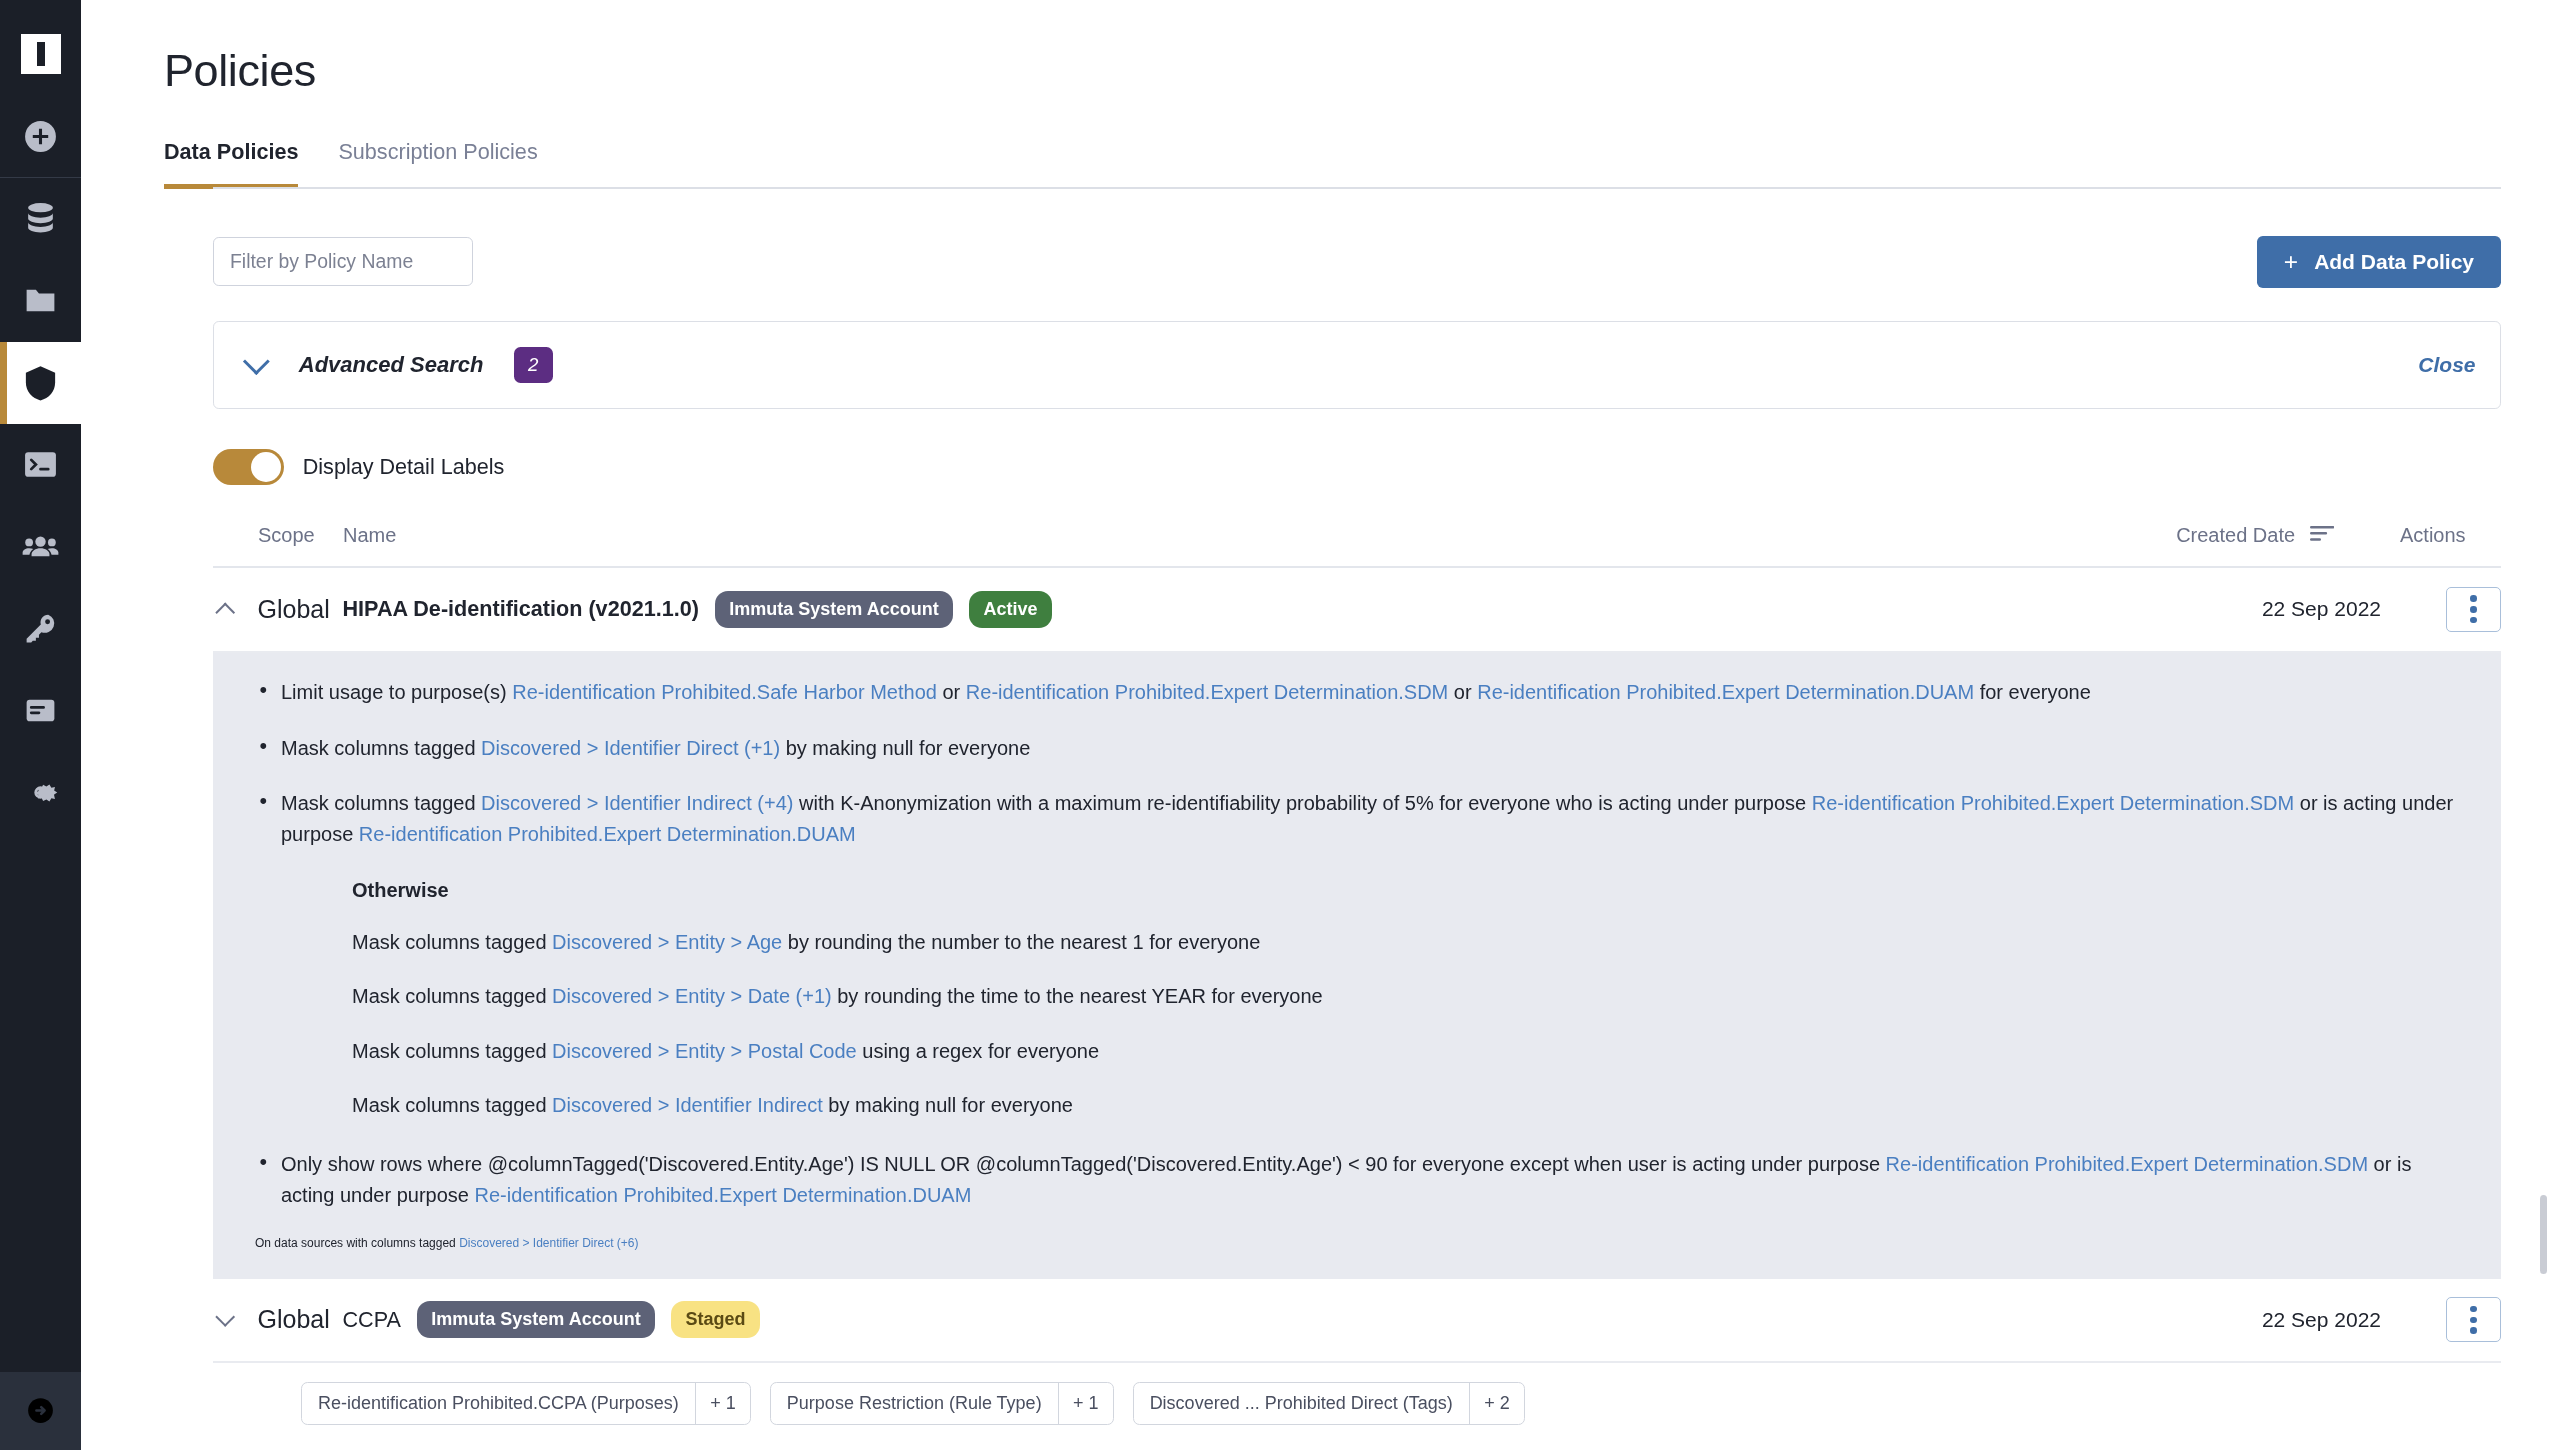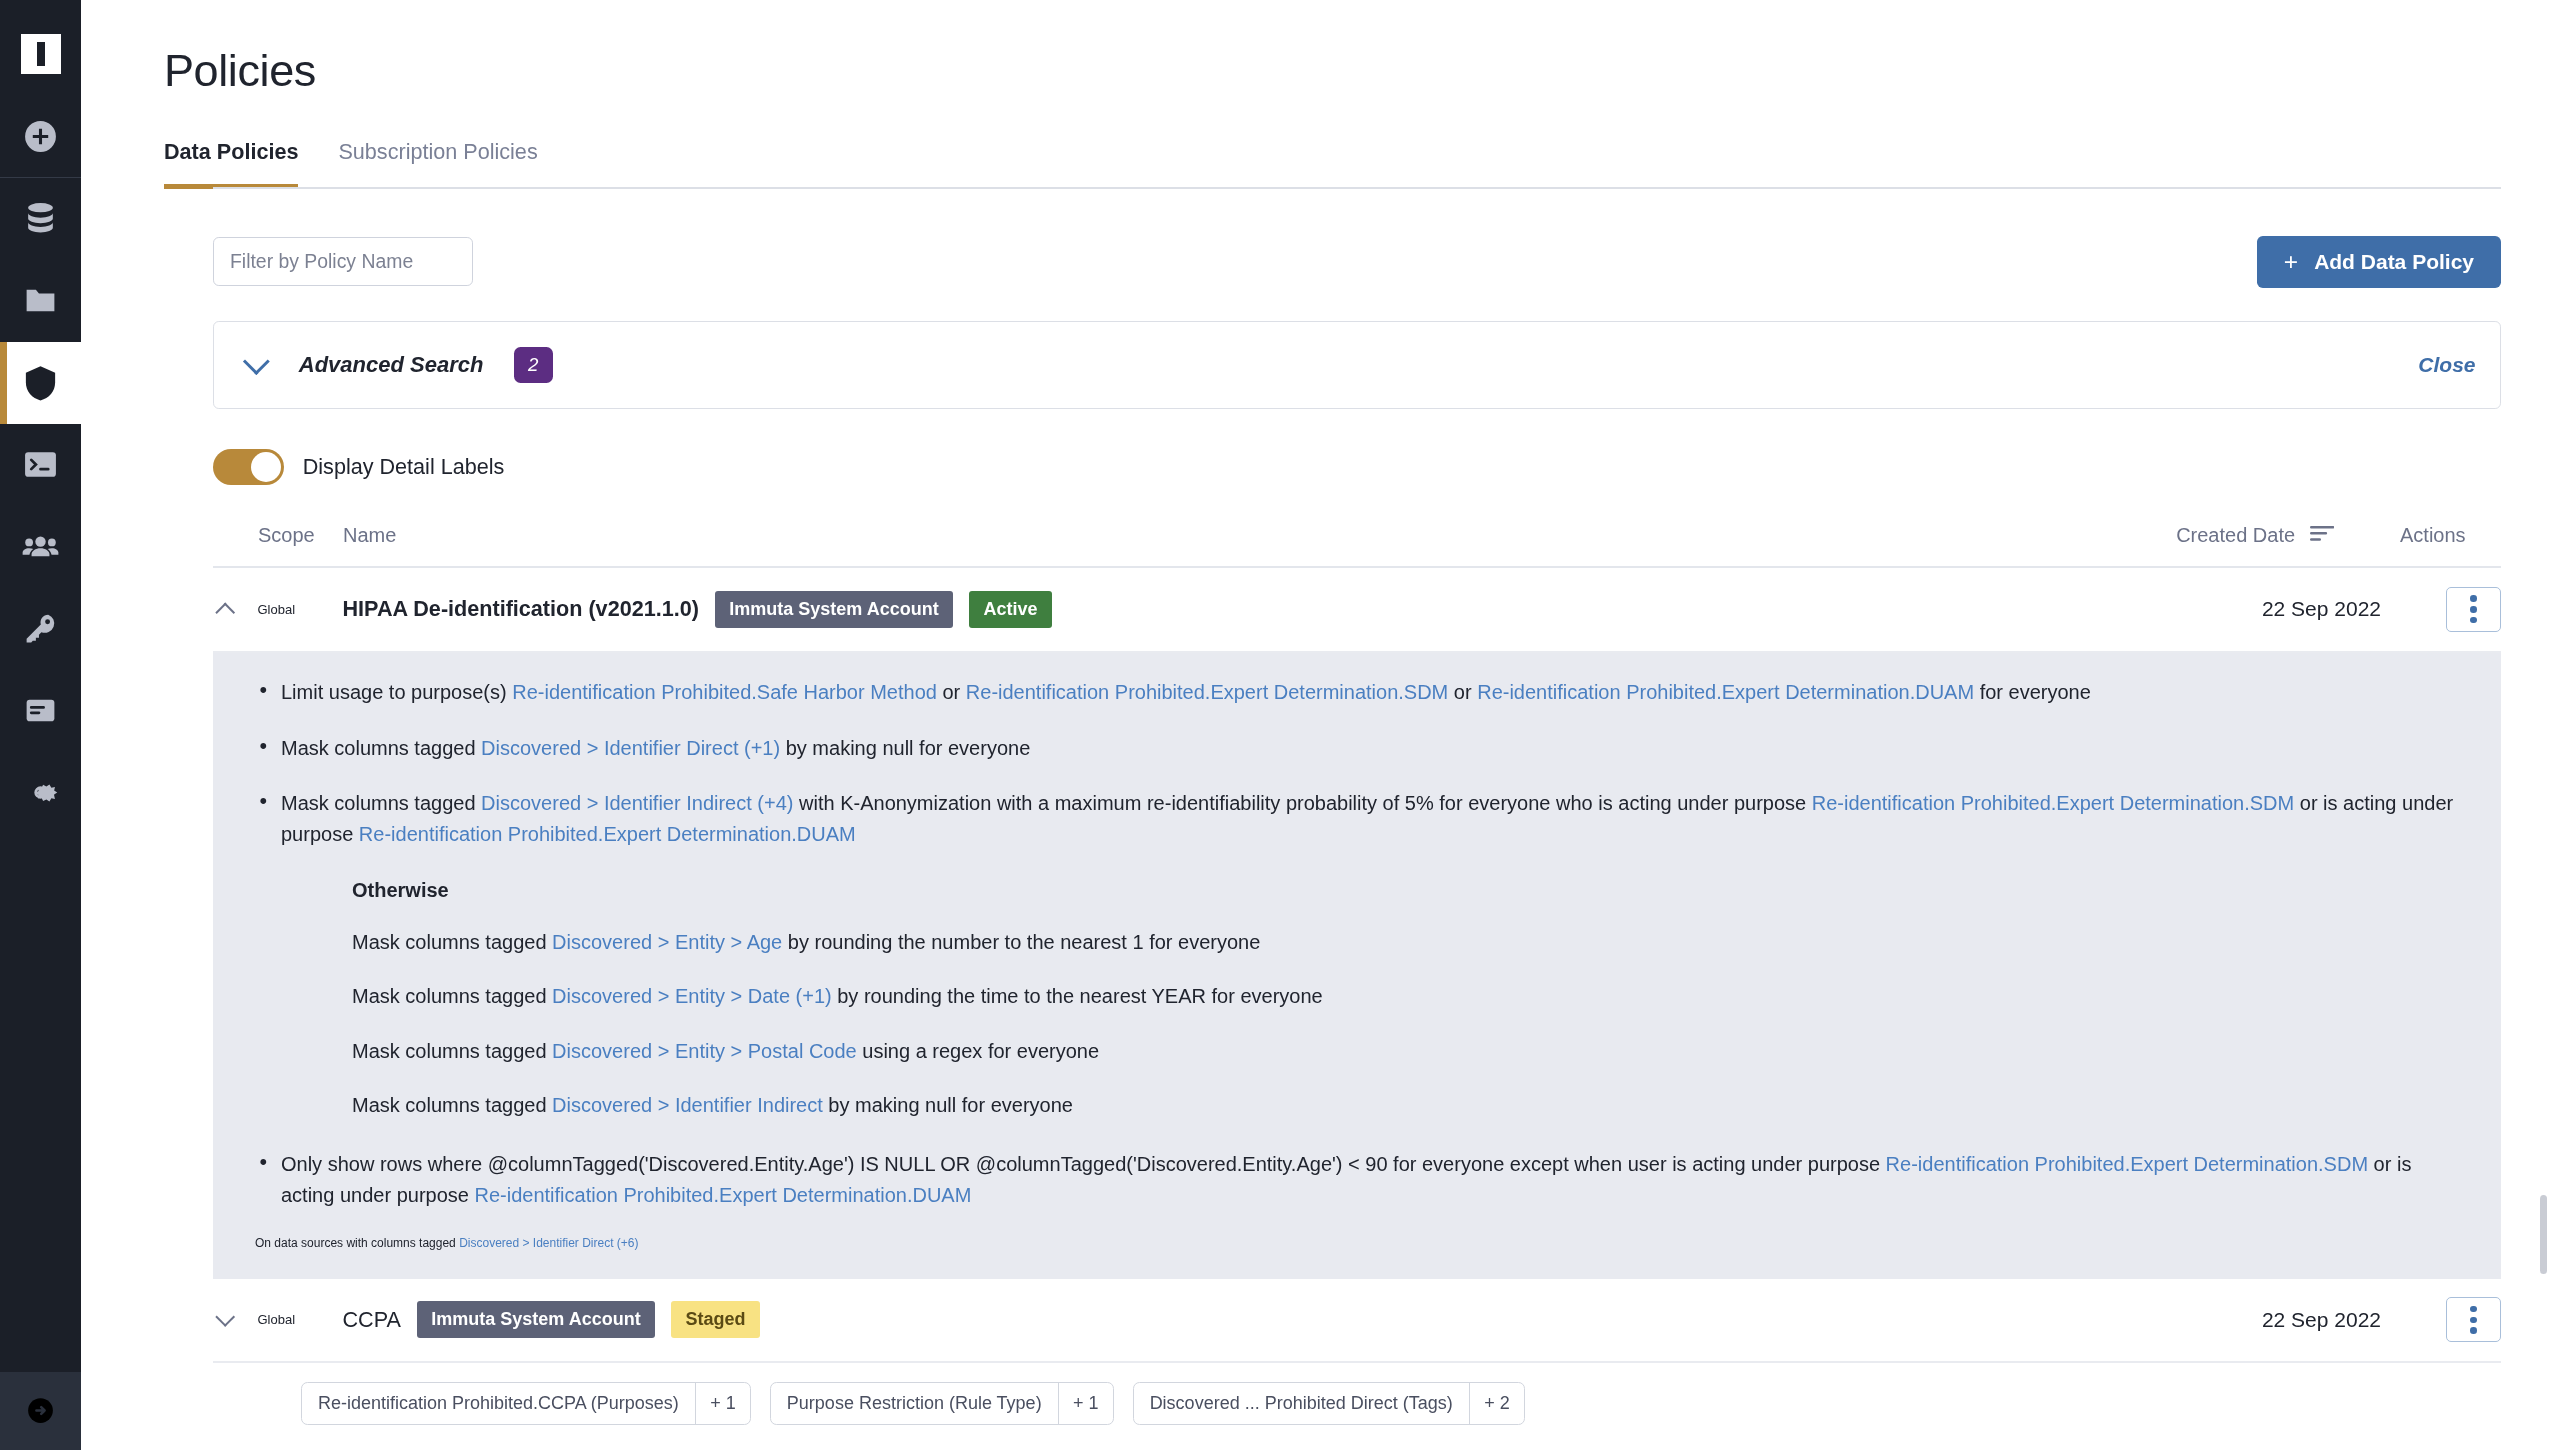--- a/index.html
+++ b/index.html
@@ -152,26 +152,26 @@
   .caret {
     width: 24.5px; margin-right: 20px; display: flex; justify-content: center;
     cursor: pointer;
   }
   .caret i {
     display: block; width: 14.4px; height: 14.4px;
     border-right: 2.9px solid #6c7288; border-bottom: 2.9px solid #6c7288;
   }
   .caret.up i { transform: rotate(-135deg); margin-top: 5.8px; }
   .caret.down i { transform: rotate(45deg); margin-bottom: 4.3px; }
-  .cell-scope { width: 85px; font-size: 13px; color: #20242e; }
+  .cell-scope { width: 85px; font-size: 25px; color: #20242e; }
   .cell-name { flex: 1; display: flex; align-items: center; gap: 16px; }
   .pol-name { font-size: 21.6px; font-weight: 700; color: #20242e; }
   .pol-name.plain { font-weight: 400; }
   .badge {
-    font-size: 18px; font-weight: 700; border-radius: 3px;
+    font-size: 18px; font-weight: 700; border-radius: 13px;
     padding: 8px 14.4px; color: #fff; white-space: nowrap;
   }
   .badge.gray { background: #5d6277; }
   .badge.green { background: #3f7f3f; }
   .badge.yellow { background: #f8e283; color: #5a4a14; }
   .cell-date { font-size: 21px; color: #20242e; margin-right: 65px; }
   .kebab {
     width: 55px; height: 45px; border: 1.4px solid #a9bfda; border-radius: 5px;
     display: flex; flex-direction: column; align-items: center;
     justify-content: center; gap: 4.3px; cursor: pointer; background: #fff;

